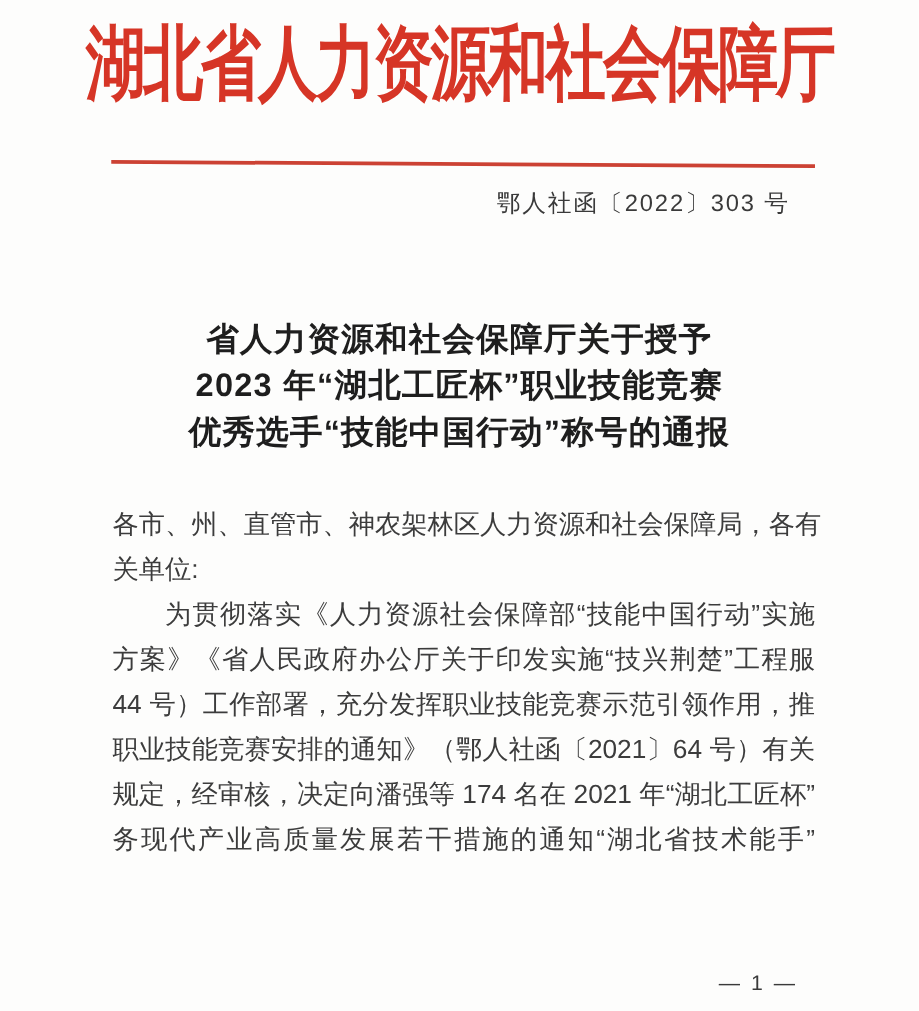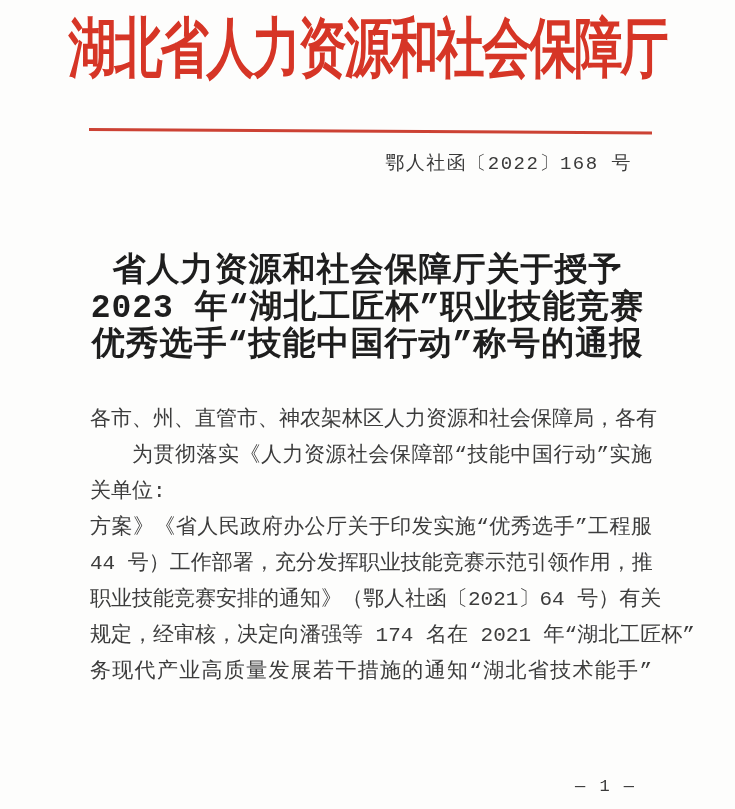--- a/index.html
+++ b/index.html
@@ -11,21 +11,21 @@
     --page-bg: #fdfdfc;
   }
   * { margin: 0; padding: 0; box-sizing: border-box; }
   html, body { background: #ffffff; }
   .page {
     position: relative;
     width: 735px;
     height: 809px;
     background: var(--page-bg);
     overflow: hidden;
-    font-family: Liberation Mono, monospace;
+    font-family: Liberation Sans, sans-serif;
   }
   .agency-title {
     position: absolute;
     top: 20px;
     left: 0;
     right: 0;
     text-align: center;
     color: var(--header-red);
     font-size: 48px;
     font-weight: 900;
@@ -54,21 +54,21 @@
     color: var(--meta-text);
     white-space: nowrap;
   }
   .doc-title {
     position: absolute;
     top: 253px;
     left: 0;
     right: 0;
     text-align: center;
     color: var(--title-text);
-    font-size: 33px;
+    font-size: 26px;
     font-weight: bold;
     line-height: 37px;
     letter-spacing: 1px;
   }
   .body-block {
     position: absolute;
     top: 402px;
     left: 90px;
     width: 562px;
     font-size: 21px;
@@ -99,33 +99,33 @@
 </style>
 </head>
 <body>
 
 <div class="page">
 
   <div class="agency-title">湖北省人力资源和社会保障厅</div>
 
   <div class="red-divider"></div>
 
-  <div class="doc-number">鄂人社函〔2022〕168 号</div>
+  <div class="doc-number">鄂人社函〔2022〕303 号</div>
 
   <div class="doc-title">
     <div>省人力资源和社会保障厅关于授予</div>
     <div>2023 年“湖北工匠杯”职业技能竞赛</div>
     <div>优秀选手“技能中国行动”称号的通报</div>
   </div>
 
   <div class="body-block">
     <div class="body-line">各市、州、直管市、神农架林区人力资源和社会保障局，各有</div>
+    <div class="body-line short">关单位:</div>
     <div class="body-line indent">为贯彻落实《人力资源社会保障部“技能中国行动”实施</div>
-    <div class="body-line short">关单位:</div>
-    <div class="body-line">方案》《省人民政府办公厅关于印发实施“优秀选手”工程服</div>
+    <div class="body-line">方案》《省人民政府办公厅关于印发实施“技兴荆楚”工程服</div>
     <div class="body-line">44 号）工作部署，充分发挥职业技能竞赛示范引领作用，推</div>
     <div class="body-line">职业技能竞赛安排的通知》（鄂人社函〔2021〕64 号）有关</div>
     <div class="body-line">规定，经审核，决定向潘强等 174 名在 2021 年“湖北工匠杯”</div>
     <div class="body-line">务现代产业高质量发展若干措施的通知“湖北省技术能手”</div>
   </div>
 
   <div class="page-number">— 1 —</div>
 
 </div>
 

